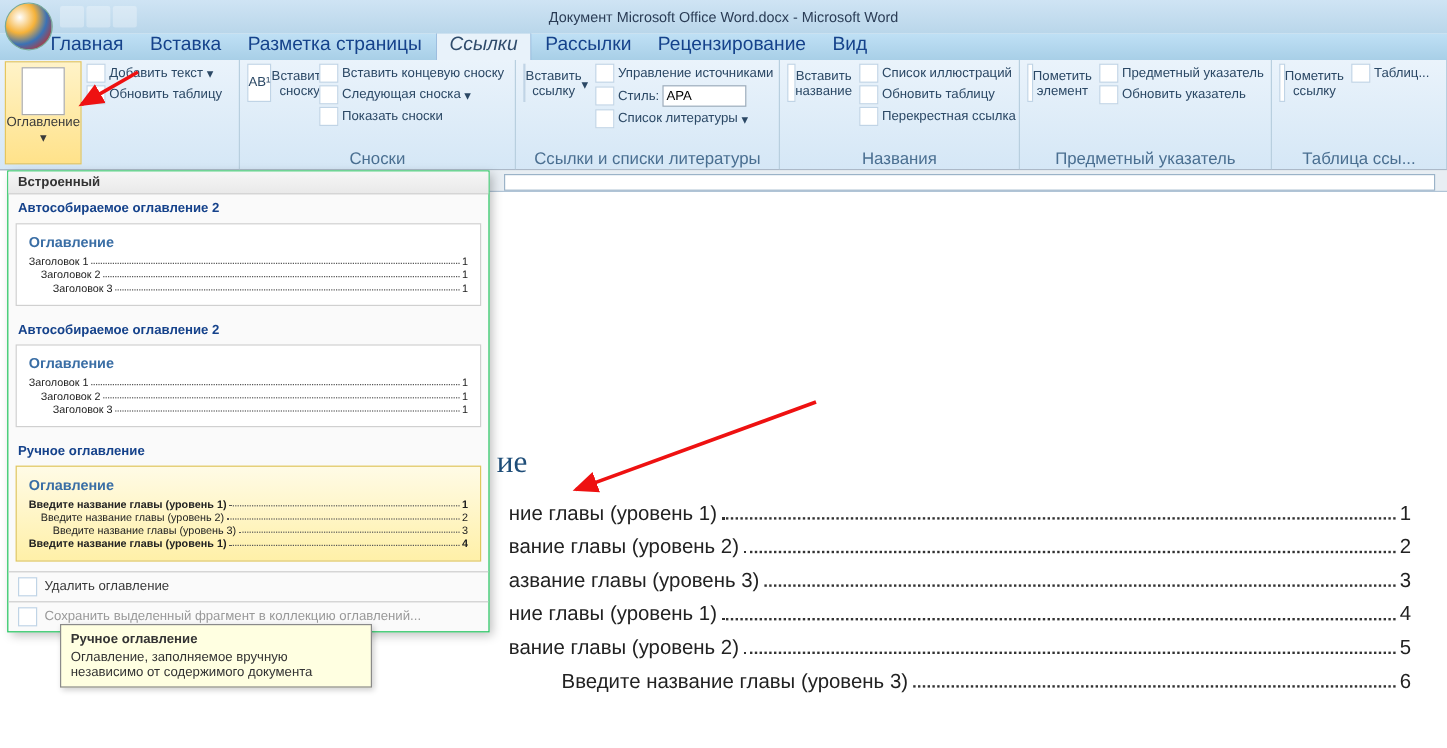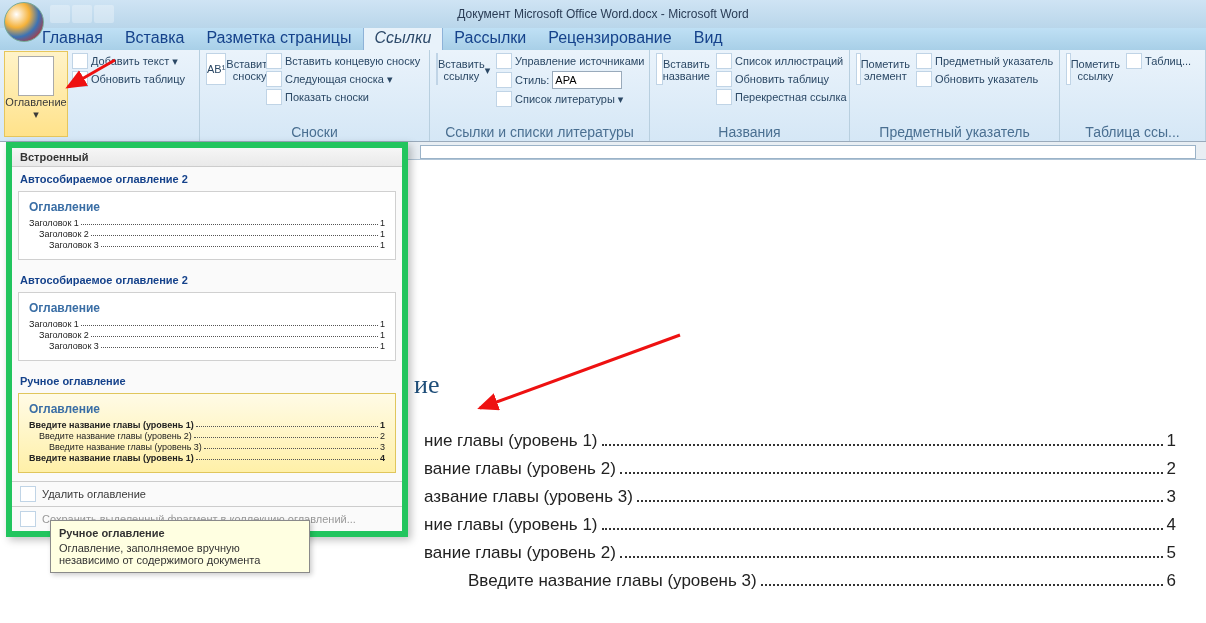--- a/index.html
+++ b/index.html
@@ -22,41 +22,41 @@
   .big-btn { width:58px; display:flex; flex-direction:row; align-items:center; padding:2px; font-size:11px; color:#2b4865; text-align:center; }
   .big-icon { width:32px; height:32px; background:#fff; border:1px solid #c0d4e6; margin-bottom:2px; display:flex; align-items:center; justify-content:center; }
   .small-cmds { display:flex; flex-direction:column; gap:2px; padding:2px 4px; }
   .small-cmd { font-size:11px; color:#2b4865; display:flex; align-items:center; gap:3px; white-space:nowrap; }
   .small-cmd .mi { width:16px; height:16px; background:#fff; border:1px solid #c0d4e6; flex-shrink:0; }
   .style-input { width:70px; height:18px; font-size:11px; border:1px solid #9ab; padding:0 2px; background:#fff; }
 
   .toc-btn { width:64px; height:86px; background:linear-gradient(#fff3c8,#ffe28a); border:1px solid #e6c65c; display:flex; flex-direction:column; align-items:center; padding:4px; font-size:11px; color:#3a3a3a; position:relative; }
   .toc-btn .ic { width:36px; height:40px; background:#fff; border:1px solid #aaa; }
 
-  .dropdown { position:absolute; left:6px; top:142px; width:402px; background:#fafafa; border:6px solid #22c55e; box-shadow:3px 3px 8px rgba(0,0,0,.25); z-index:20; font-size:12px; }
+  .dropdown { position:absolute; left:6px; top:142px; width:402px; background:#fafafa; border:1px solid #22c55e; box-shadow:3px 3px 8px rgba(0,0,0,.25); z-index:20; font-size:12px; }
   .dd-header { background:linear-gradient(#f6f6f6,#e9e9e9); padding:3px 8px; font-weight:bold; color:#333; border-bottom:1px solid #ccc; font-size:11px; }
   .dd-section-title { color:#15428b; font-weight:bold; padding:6px 8px 4px; font-size:11px; }
   .dd-preview { border:1px solid #d0d0d0; margin:2px 6px 8px; background:#fff; padding:8px 10px; }
   .dd-preview.manual { background:linear-gradient(#fffbe6,#fff0a8); border:1px solid #e0c65c; position:relative; }
   .pv-title { color:#3a6ea5; font-weight:bold; font-size:12px; margin-bottom:4px; }
   .pv-line { display:flex; font-size:9px; color:#222; margin:1px 0; }
   .pv-line .lbl { white-space:nowrap; }
   .pv-line .dots { flex:1; border-bottom:1px dotted #555; margin:0 2px 3px; }
   .pv-line .pg { }
   .tooltip { position:absolute; left:50px; top:520px; width:260px; background:#ffffe1; border:1px solid #8a8a8a; padding:6px 8px; font-size:11px; color:#333; z-index:30; box-shadow:2px 2px 5px rgba(0,0,0,.2); }
   .tooltip b { display:block; margin-bottom:3px; }
   .dd-footer { border-top:1px solid #ccc; padding:4px 8px; font-size:11px; color:#3a3a3a; display:flex; align-items:center; gap:6px; }
   .dd-footer.disabled { color:#999; }
   .dd-footer .mi { width:16px; height:16px; background:#fff; border:1px solid #c0d4e6; }
 
   .ruler { height:18px; background:#e8eef3; border-bottom:1px solid #b0c4d6; position:relative; margin-left:400px; }
   .ruler::before { content:""; position:absolute; left:20px; right:10px; top:3px; height:12px; background:#fff; border:1px solid #9bb3c8; }
 
   .doc-area { position:absolute; left:408px; top:160px; right:0; bottom:0; background:#fff; padding:0 26px 0 12px; overflow:hidden; }
-  .doc-title-partial { color:#1f4e79; font-size:26px; font-family:Cambria,serif; margin:210px 0 31px -6px; }
+  .doc-title-partial { color:#1f4e79; font-size:26px; font-family:Cambria,serif; margin:210px 0 18px -6px; }
   .doc-toc-line { display:flex; align-items:baseline; font-family:Calibri,sans-serif; font-size:17px; color:#222; margin:8px 4px; }
   .doc-toc-line .txt { white-space:nowrap; }
   .doc-toc-line .dts { flex:1; border-bottom:2px dotted #333; margin:0 4px 4px; }
   .doc-toc-line .pn { }
 
   svg.arrow-red { position:absolute; pointer-events:none; }
 </style>
 </head>
 <body>
 

